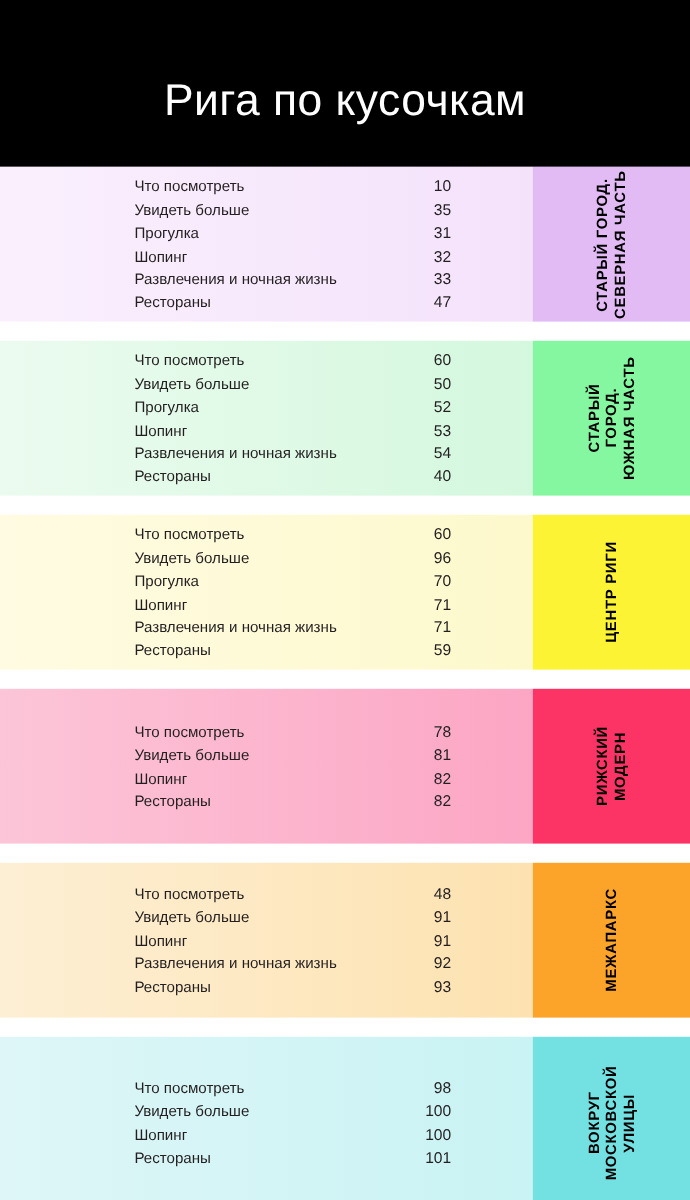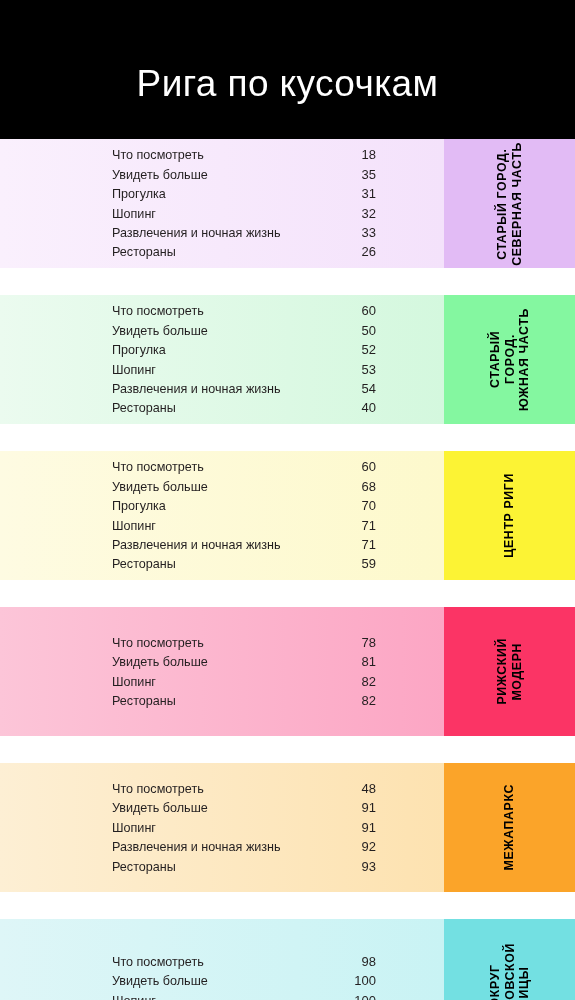--- a/index.html
+++ b/index.html
@@ -45,21 +45,21 @@
     position: absolute;
     left: 0; top: 139px;
     width: 575px;
   }
 
   .section {
     position: relative;
     width: 575px;
     display: flex;
     align-items: stretch;
-    margin-bottom: 27px;
+    margin-bottom: 16px;
   }
 
   .section-body {
     position: relative;
     width: 444px;
     flex: 0 0 444px;
     display: flex;
     flex-direction: column;
     justify-content: center;
   }
@@ -122,41 +122,41 @@
   <div class="header">
     <div class="header-title">Рига по кусочкам</div>
   </div>
 
   <div class="sections">
       <div class="section" style="height: 129px;">
         <div class="section-body" style="background: linear-gradient(to right, rgb(250, 240, 253) 0%, rgb(244, 226, 251) 100%);">
           <div class="rows">
             <div class="row">
               <span class="row-label">Что посмотреть</span>
-              <span class="row-page">18</span>
+              <span class="row-page">10</span>
             </div>
             <div class="row">
               <span class="row-label">Увидеть больше</span>
               <span class="row-page">35</span>
             </div>
             <div class="row">
               <span class="row-label">Прогулка</span>
               <span class="row-page">31</span>
             </div>
             <div class="row">
               <span class="row-label">Шопинг</span>
               <span class="row-page">32</span>
             </div>
             <div class="row">
               <span class="row-label">Развлечения и ночная жизнь</span>
               <span class="row-page">33</span>
             </div>
             <div class="row">
               <span class="row-label">Рестораны</span>
-              <span class="row-page">26</span>
+              <span class="row-page">47</span>
             </div>
           </div>
         </div>
         <div class="section-tab" style="background: rgb(226, 187, 245);">
           <div class="tab-text">СТАРЫЙ ГОРОД.
 СЕВЕРНАЯ ЧАСТЬ</div>
         </div>
       </div>
       <div class="section" style="height: 129px;">
         <div class="section-body" style="background: linear-gradient(to right, rgb(235, 251, 239) 0%, rgb(212, 248, 222) 100%);">
@@ -195,21 +195,21 @@
       </div>
       <div class="section" style="height: 129px;">
         <div class="section-body" style="background: linear-gradient(to right, rgb(254, 251, 226) 0%, rgb(253, 249, 204) 100%);">
           <div class="rows">
             <div class="row">
               <span class="row-label">Что посмотреть</span>
               <span class="row-page">60</span>
             </div>
             <div class="row">
               <span class="row-label">Увидеть больше</span>
-              <span class="row-page">68</span>
+              <span class="row-page">96</span>
             </div>
             <div class="row">
               <span class="row-label">Прогулка</span>
               <span class="row-page">70</span>
             </div>
             <div class="row">
               <span class="row-label">Шопинг</span>
               <span class="row-page">71</span>
             </div>
             <div class="row">

